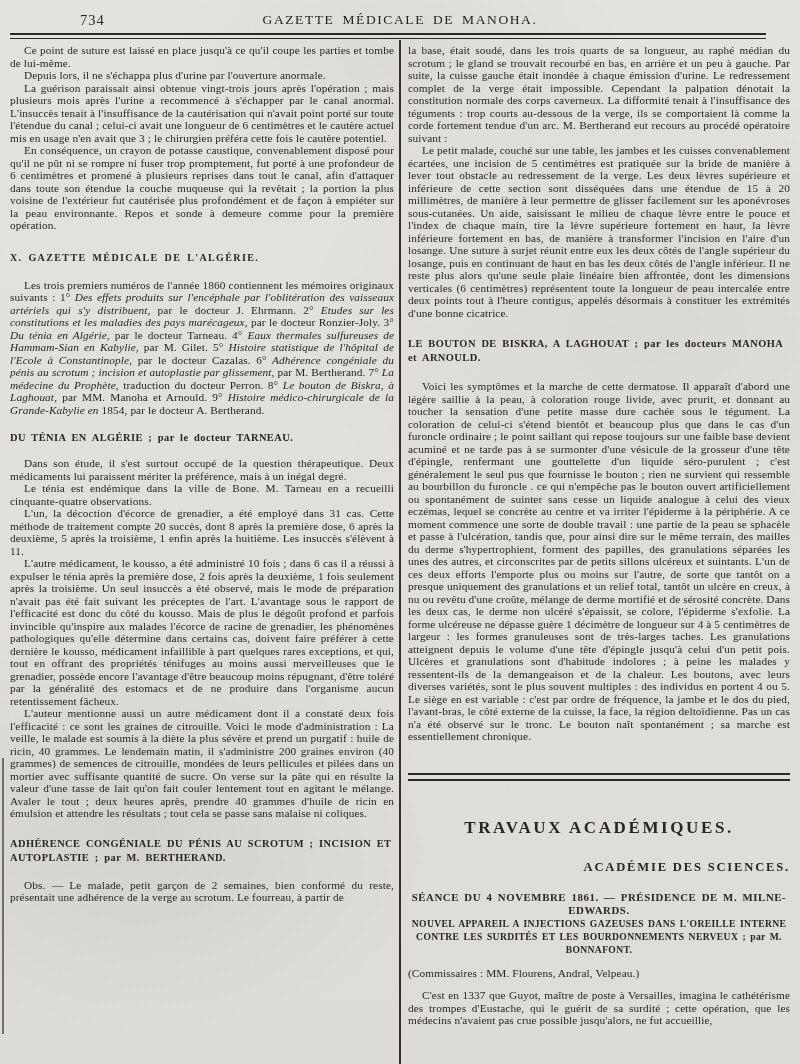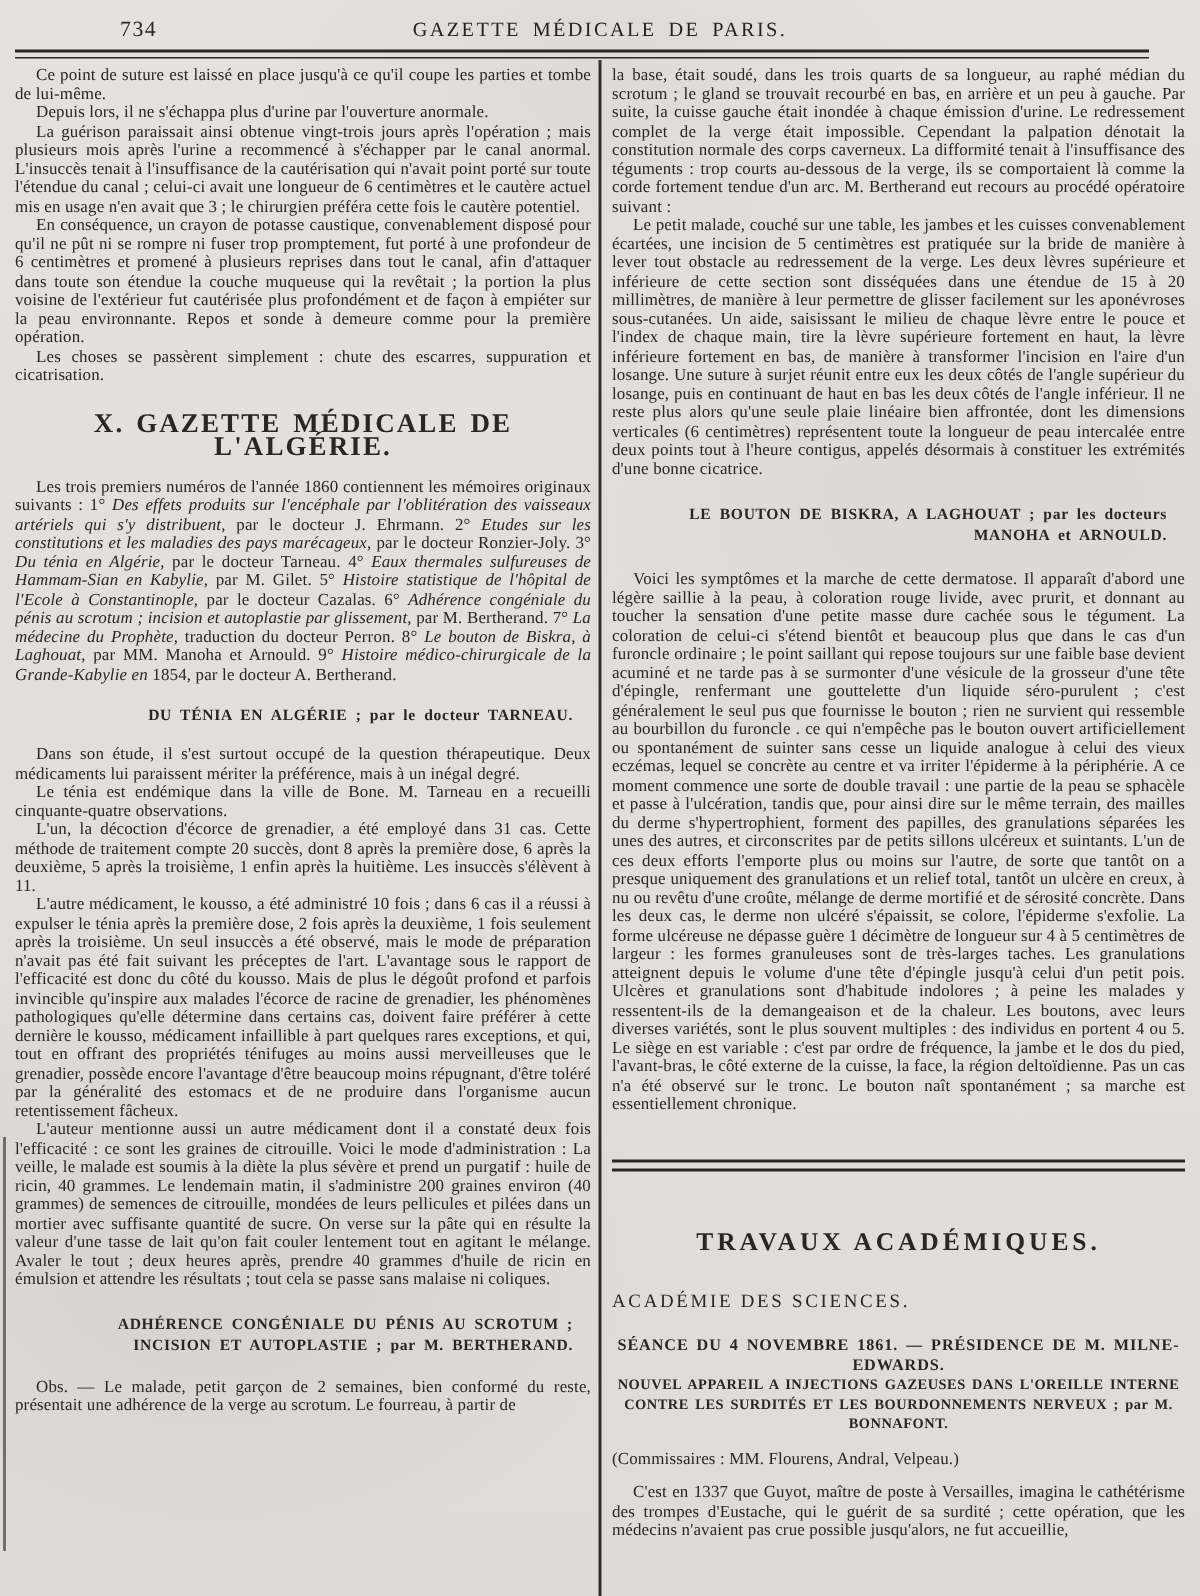--- a/index.html
+++ b/index.html
@@ -23,52 +23,51 @@
   .edge-mark{position:absolute;left:2px;top:758px;width:2px;height:276px;background:#45413a;opacity:.7;}
 
   .col{position:absolute;top:44px;height:1016px;overflow:hidden;
     text-align:justify;font-size:11.3px;line-height:12.5px;letter-spacing:.1px;}
   .col-left{left:10px;width:384px;}
   .col-right{left:408px;width:382px;}
 
   .para{margin:0;text-indent:14px;}
   .noindent{text-indent:0;}
   .para-center{margin:0;text-indent:0;}
-  .head-section{margin:0;text-align:center;font-size:18px;font-weight:bold;
+  .head-section{margin:0;font-size:10px;font-weight:bold;
     letter-spacing:1.4px;word-spacing:2px;text-indent:0;line-height:15px;}
-  .head-article{margin:12px;text-align:right;font-size:10.4px;font-weight:bold;
+  .head-article{margin:0;text-align:left;font-size:10.4px;font-weight:bold;
     letter-spacing:.45px;word-spacing:2.5px;text-indent:0;line-height:14px;}
   .head-major{margin:0;text-align:center;font-size:17px;font-weight:bold;
     letter-spacing:2.6px;text-indent:0;line-height:21px;}
-  .head-acad{margin:0;text-align:left;font-size:12.6px;font-weight:400;
+  .head-acad{margin:0;text-align:right;font-size:12.6px;font-weight:700;
     letter-spacing:1.8px;text-indent:0;line-height:15px;}
   .head-seance{margin:0;text-align:center;font-size:10.8px;font-weight:bold;
     letter-spacing:.6px;word-spacing:2px;text-indent:0;line-height:13px;}
   .head-memoir{margin:0;text-align:center;font-size:9.6px;font-weight:bold;
     letter-spacing:.35px;word-spacing:1.5px;text-indent:0;line-height:13px;}
   .rule-double{border-top:2px solid #2b2722;border-bottom:2px solid #2b2722;height:4px;}
   i{font-style:italic;}
 </style>
 </head>
 <body>
 
 <div class="page">
   <div class="header">
     <span class="page-number">734</span>
-    <div class="masthead">GAZETTE MÉDICALE DE PARIS.</div>
+    <div class="masthead">GAZETTE MÉDICALE DE MANOHA.</div>
   </div>
   <div class="top-rule"></div>
   <div class="divider"></div>
   <div class="edge-mark"></div>
   <div class="col col-left">
       <p class="para">Ce point de suture est laissé en place jusqu'à ce qu'il coupe les parties et tombe de lui-même.</p>
       <p class="para">Depuis lors, il ne s'échappa plus d'urine par l'ouverture anormale.</p>
       <p class="para">La guérison paraissait ainsi obtenue vingt-trois jours après l'opération ; mais plusieurs mois après l'urine a recommencé à s'échapper par le canal anormal. L'insuccès tenait à l'insuffisance de la cautérisation qui n'avait point porté sur toute l'étendue du canal ; celui-ci avait une longueur de 6 centimètres et le cautère actuel mis en usage n'en avait que 3 ; le chirurgien préféra cette fois le cautère potentiel.</p>
       <p class="para">En conséquence, un crayon de potasse caustique, convenablement disposé pour qu'il ne pût ni se rompre ni fuser trop promptement, fut porté à une profondeur de 6 centimètres et promené à plusieurs reprises dans tout le canal, afin d'attaquer dans toute son étendue la couche muqueuse qui la revêtait ; la portion la plus voisine de l'extérieur fut cautérisée plus profondément et de façon à empiéter sur la peau environnante. Repos et sonde à demeure comme pour la première opération.</p>
-      <p class="para">Les choses se passèrent simplement : chute des escarres, suppuration et cicatrisation.</p>
       <h2 class="head-section" style="margin-top: 18px; margin-bottom: 14px;">X. GAZETTE MÉDICALE DE L'ALGÉRIE.</h2>
       <p class="para"><span>Les trois premiers numéros de l'année 1860 contiennent les mémoires originaux suivants : 1° </span><i>Des effets produits sur l'encéphale par l'oblitération des vaisseaux artériels qui s'y distribuent</i><span>, par le docteur J. Ehrmann. 2° </span><i>Etudes sur les constitutions et les maladies des pays marécageux</i><span>, par le docteur Ronzier-Joly. 3° </span><i>Du ténia en Algérie</i><span>, par le docteur Tarneau. 4° </span><i>Eaux thermales sulfureuses de Hammam-Sian en Kabylie</i><span>, par M. Gilet. 5° </span><i>Histoire statistique de l'hôpital de l'Ecole à Constantinople</i><span>, par le docteur Cazalas. 6° </span><i>Adhérence congéniale du pénis au scrotum ; incision et autoplastie par glissement</i><span>, par M. Bertherand. 7° </span><i>La médecine du Prophète</i><span>, traduction du docteur Perron. 8° </span><i>Le bouton de Biskra, à Laghouat</i><span>, par MM. Manoha et Arnould. 9° </span><i>Histoire médico-chirurgicale de la Grande-Kabylie en</i><span> 1854, par le docteur A. Bertherand.</span></p>
       <h3 class="head-article" style="margin-top: 15px; margin-bottom: 12px;">DU TÉNIA EN ALGÉRIE ; par le docteur TARNEAU.</h3>
       <p class="para">Dans son étude, il s'est surtout occupé de la question thérapeutique. Deux médicaments lui paraissent mériter la préférence, mais à un inégal degré.</p>
       <p class="para">Le ténia est endémique dans la ville de Bone. M. Tarneau en a recueilli cinquante-quatre observations.</p>
       <p class="para">L'un, la décoction d'écorce de grenadier, a été employé dans 31 cas. Cette méthode de traitement compte 20 succès, dont 8 après la première dose, 6 après la deuxième, 5 après la troisième, 1 enfin après la huitième. Les insuccès s'élèvent à 11.</p>
       <p class="para">L'autre médicament, le kousso, a été administré 10 fois ; dans 6 cas il a réussi à expulser le ténia après la première dose, 2 fois après la deuxième, 1 fois seulement après la troisième. Un seul insuccès a été observé, mais le mode de préparation n'avait pas été fait suivant les préceptes de l'art. L'avantage sous le rapport de l'efficacité est donc du côté du kousso. Mais de plus le dégoût profond et parfois invincible qu'inspire aux malades l'écorce de racine de grenadier, les phénomènes pathologiques qu'elle détermine dans certains cas, doivent faire préférer à cette dernière le kousso, médicament infaillible à part quelques rares exceptions, et qui, tout en offrant des propriétés ténifuges au moins aussi merveilleuses que le grenadier, possède encore l'avantage d'être beaucoup moins répugnant, d'être toléré par la généralité des estomacs et de ne produire dans l'organisme aucun retentissement fâcheux.</p>
       <p class="para">L'auteur mentionne aussi un autre médicament dont il a constaté deux fois l'efficacité : ce sont les graines de citrouille. Voici le mode d'administration : La veille, le malade est soumis à la diète la plus sévère et prend un purgatif : huile de ricin, 40 grammes. Le lendemain matin, il s'administre 200 graines environ (40 grammes) de semences de citrouille, mondées de leurs pellicules et pilées dans un mortier avec suffisante quantité de sucre. On verse sur la pâte qui en résulte la valeur d'une tasse de lait qu'on fait couler lentement tout en agitant le mélange. Avaler le tout ; deux heures après, prendre 40 grammes d'huile de ricin en émulsion et attendre les résultats ; tout cela se passe sans malaise ni coliques.</p>
       <h3 class="head-article" style="margin-top: 17px; margin-bottom: 14px;">ADHÉRENCE CONGÉNIALE DU PÉNIS AU SCROTUM ; INCISION ET AUTOPLASTIE ; par M. BERTHERAND.</h3>
       <p class="para">Obs. — Le malade, petit garçon de 2 semaines, bien conformé du reste, présentait une adhérence de la verge au scrotum. Le fourreau, à partir de</p>

